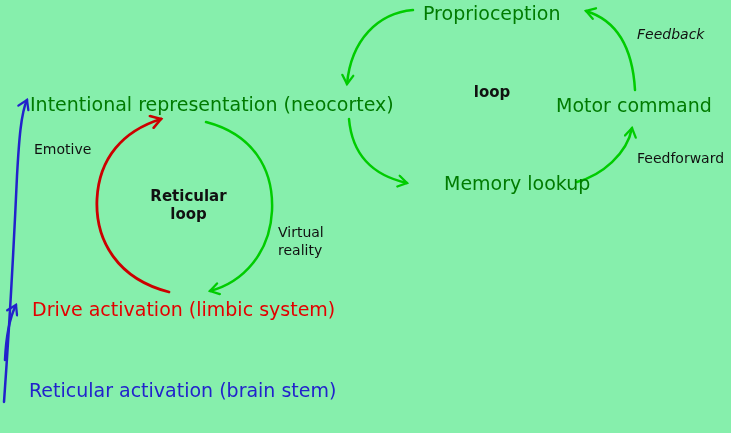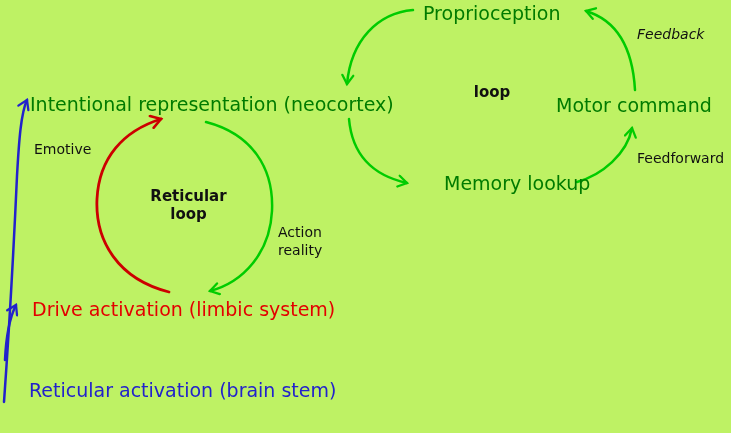--- a/index.html
+++ b/index.html
@@ -1,21 +1,21 @@
 <!DOCTYPE html>
 <html><head>
 <meta charset="utf-8">
 <style>
   html, body { margin: 0; padding: 0; }
   body {
     width: 731px; height: 433px;
     background: #ffffff;
     font-family: "DejaVu Sans", sans-serif;
   }
-  .canvas { position: relative; width: 731px; height: 433px; overflow: hidden; background: #bef264; }
+  .canvas { position: relative; width: 731px; height: 433px; overflow: hidden; background: #86efac; }
   .arrows-svg { position: absolute; left: 0; top: 0; }
   .lbl { position: absolute; white-space: nowrap; }
   .node { font-size: 19px; letter-spacing: 0px; }
   .ann  { font-size: 14px; line-height: 1.25; }
   .loop-lbl { font-weight: bold; font-size: 15px; line-height: 1.2; text-align: center; }
 </style>
 </head>
 <body>
 
 <div class="canvas">
@@ -68,17 +68,17 @@
 
   <div class="lbl ann" style="left: 637px; top: 26px; color: rgb(17, 17, 17); font-style: italic;">Feedback</div>
 
   <div class="lbl ann" style="left: 637px; top: 150px; color: rgb(17, 17, 17);">Feedforward</div>
 
   <div class="lbl ann" style="left: 34px; top: 141px; color: rgb(17, 17, 17);">
     <div>Emotive</div>
   </div>
 
   <div class="lbl ann" style="left: 278px; top: 224px; color: rgb(17, 17, 17);">
-    <div>Action</div>
+    <div>Virtual</div>
     <div>reality</div>
   </div>
 
 </div>
 
 </body></html>

